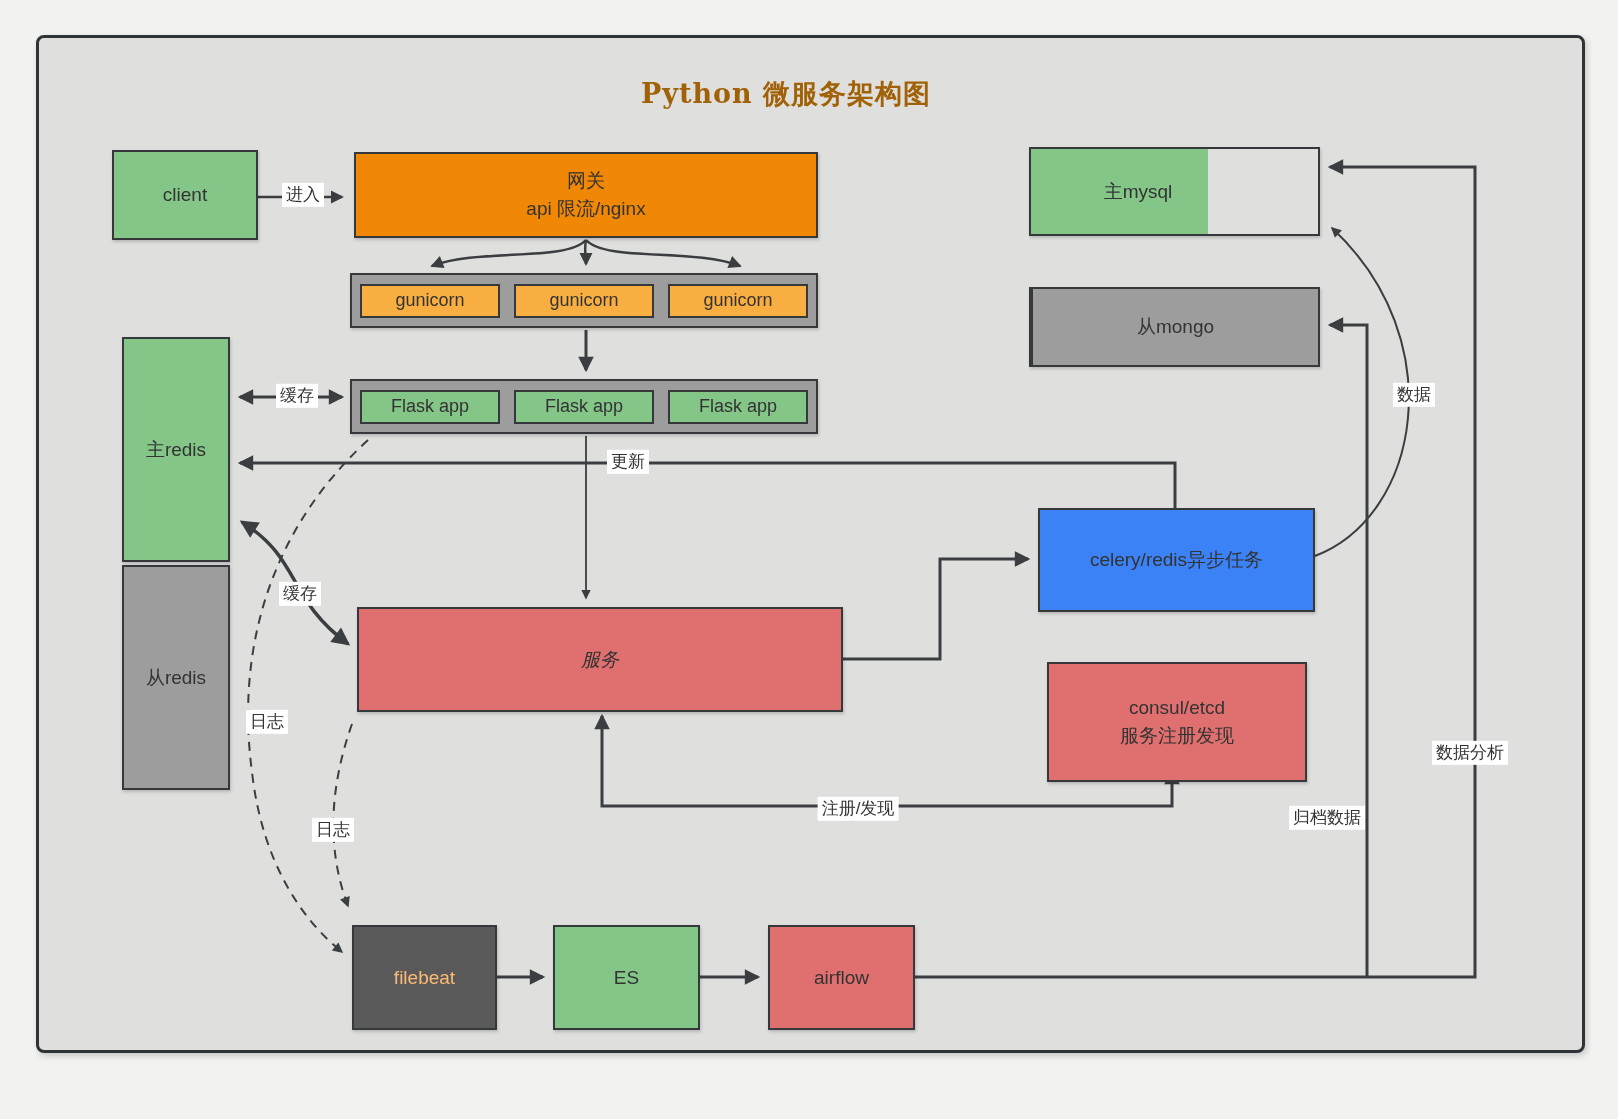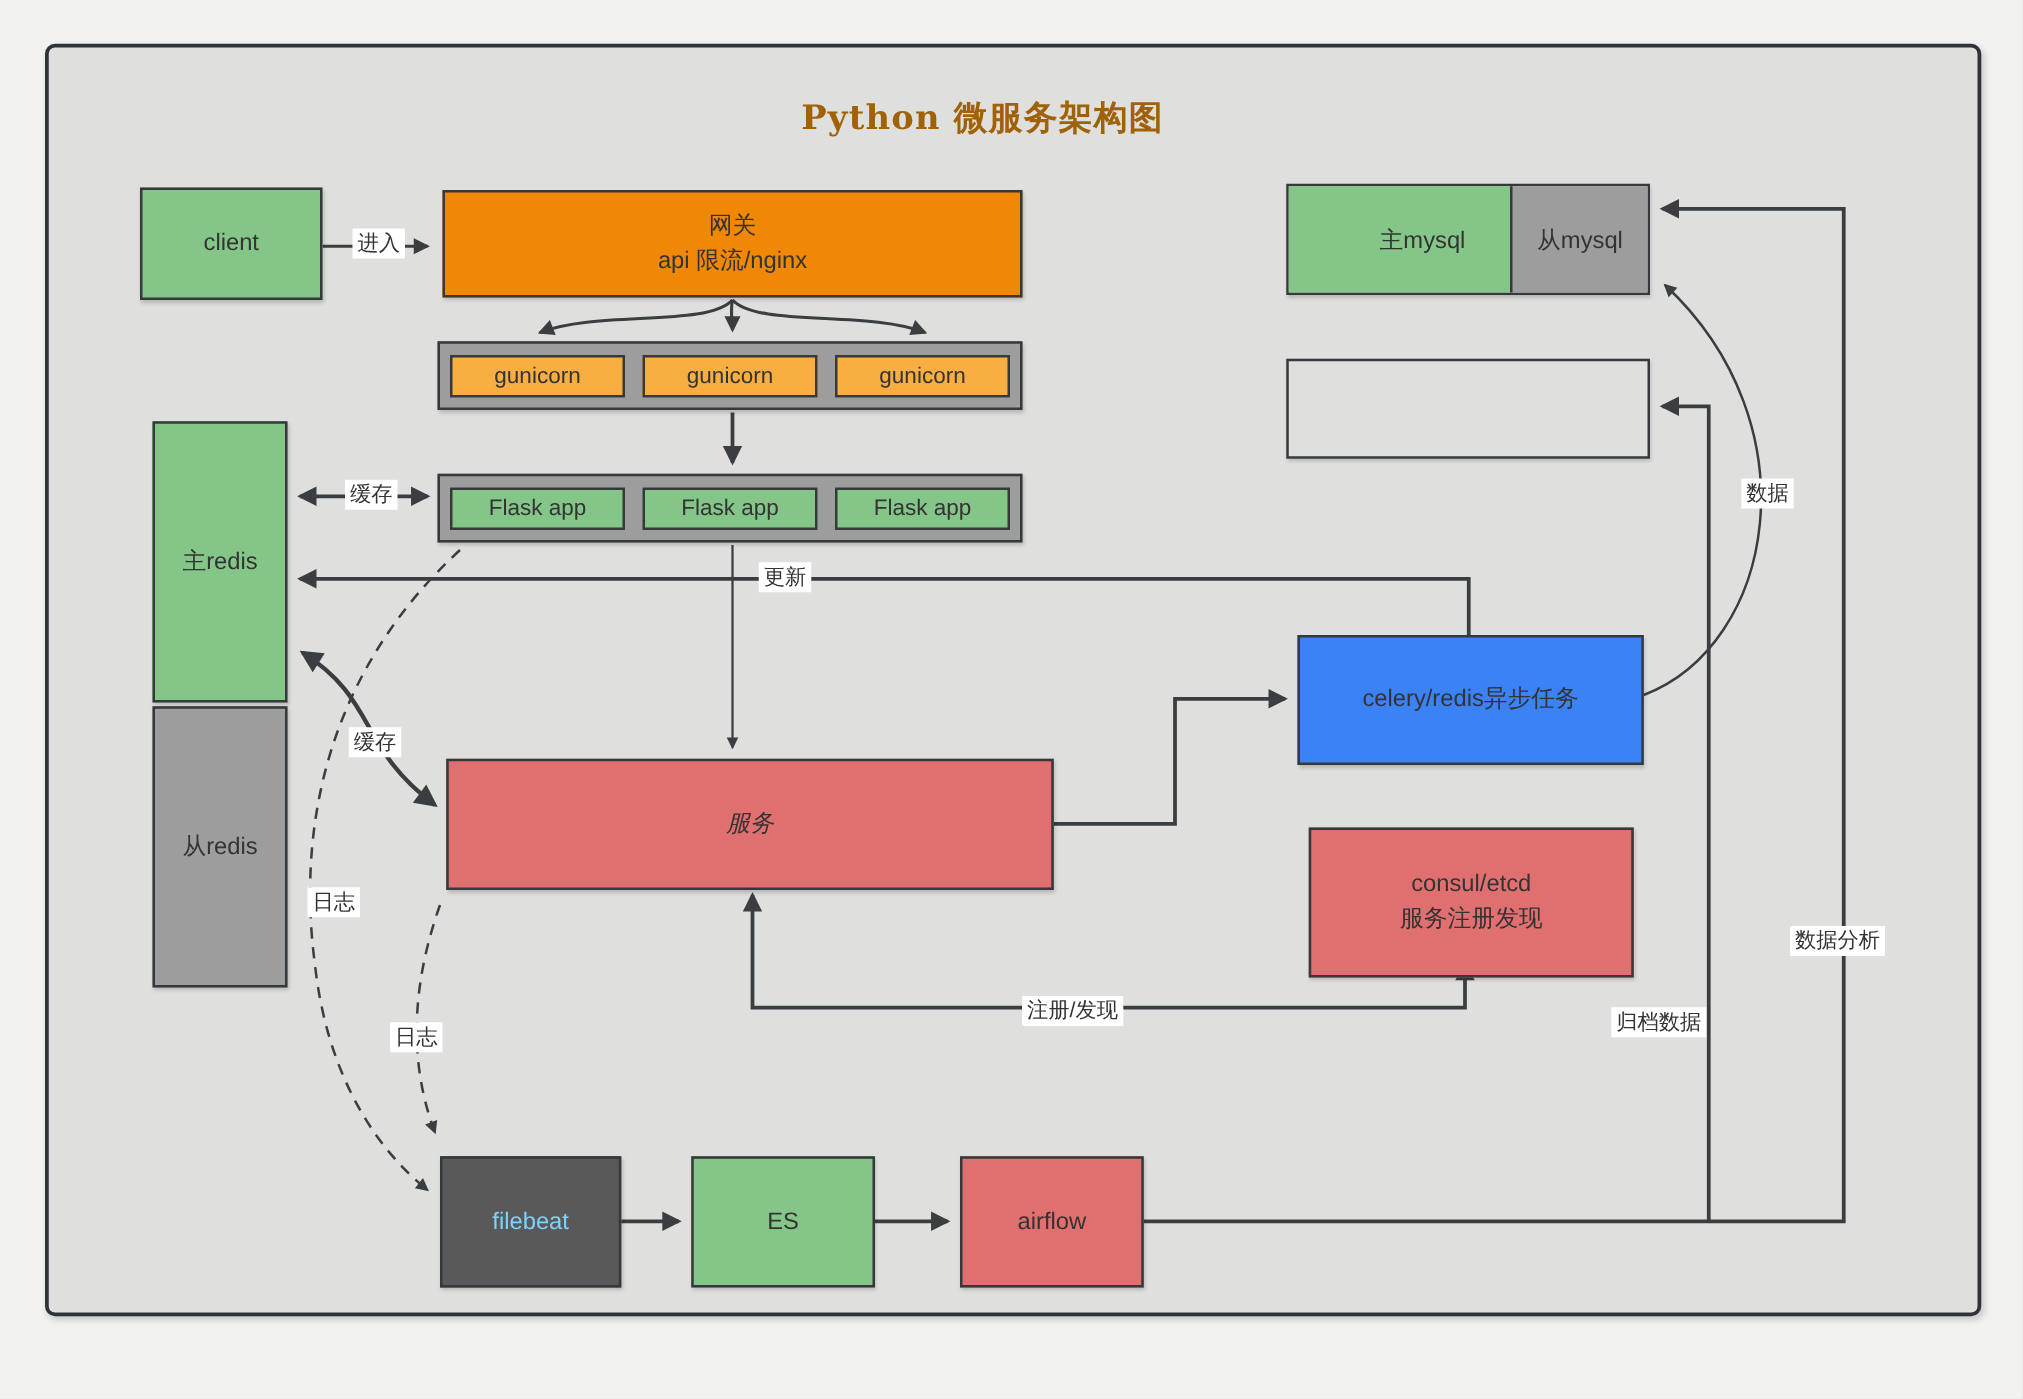--- a/index.html
+++ b/index.html
@@ -40,21 +40,21 @@
   .elabel{
     position:absolute;transform:translate(-50%,-50%);
     background:#ffffff;color:#333;font-size:17px;line-height:1.2;
     padding:2px 4px;white-space:nowrap;
   }
   .title{
     position:absolute;left:786px;top:76px;transform:translateX(-50%);
     font-family:"DejaVu Serif", serif;font-weight:bold;font-size:27px;
     color:#a16207;white-space:nowrap;letter-spacing:1px;
   }
-  .darktext{color:#7dd3fc;}
+  .darktext{color:#fdba74;}
 </style>
 </head>
 <body>
 
 <div class="canvas"></div>
 
 <div class="title">Python 微服务架构图</div>
 
 <svg class="wires" viewBox="0 0 1618 1119" xmlns="http://www.w3.org/2000/svg">
   <defs>
@@ -138,26 +138,26 @@
   <span>
     <span style="display:block">consul/etcd</span>
     <span style="display:block">服务注册发现</span>
   </span>
 </div>
 
 <div class="pair" style="left:1029px;top:147px;width:291px;height:89px">
   <div class="cellA" style="background: rgb(132, 198, 135); padding-left: 37px;">
       <span>主mysql</span>
     </div>
-  <div class="cellB" style="background: rgb(157, 157, 157);">
-      <span>从mysql</span>
-    </div>
 </div>
 
 <div class="pair" style="left:1029px;top:287px;width:291px;height:80px">
+  <div class="cellB" style="background: rgb(157, 157, 157);">
+      <span>从mongo</span>
+    </div>
 </div>
 
 <div class="node darktext" style="left: 352px; top: 925px; width: 145px; height: 105px; background: rgb(89, 89, 89);">
   <span>filebeat</span>
 </div>
 <div class="node" style="left: 553px; top: 925px; width: 147px; height: 105px; background: rgb(132, 198, 135);">
   <span>ES</span>
 </div>
 <div class="node" style="left: 768px; top: 925px; width: 147px; height: 105px; background: rgb(224, 111, 111);">
   <span>airflow</span>

